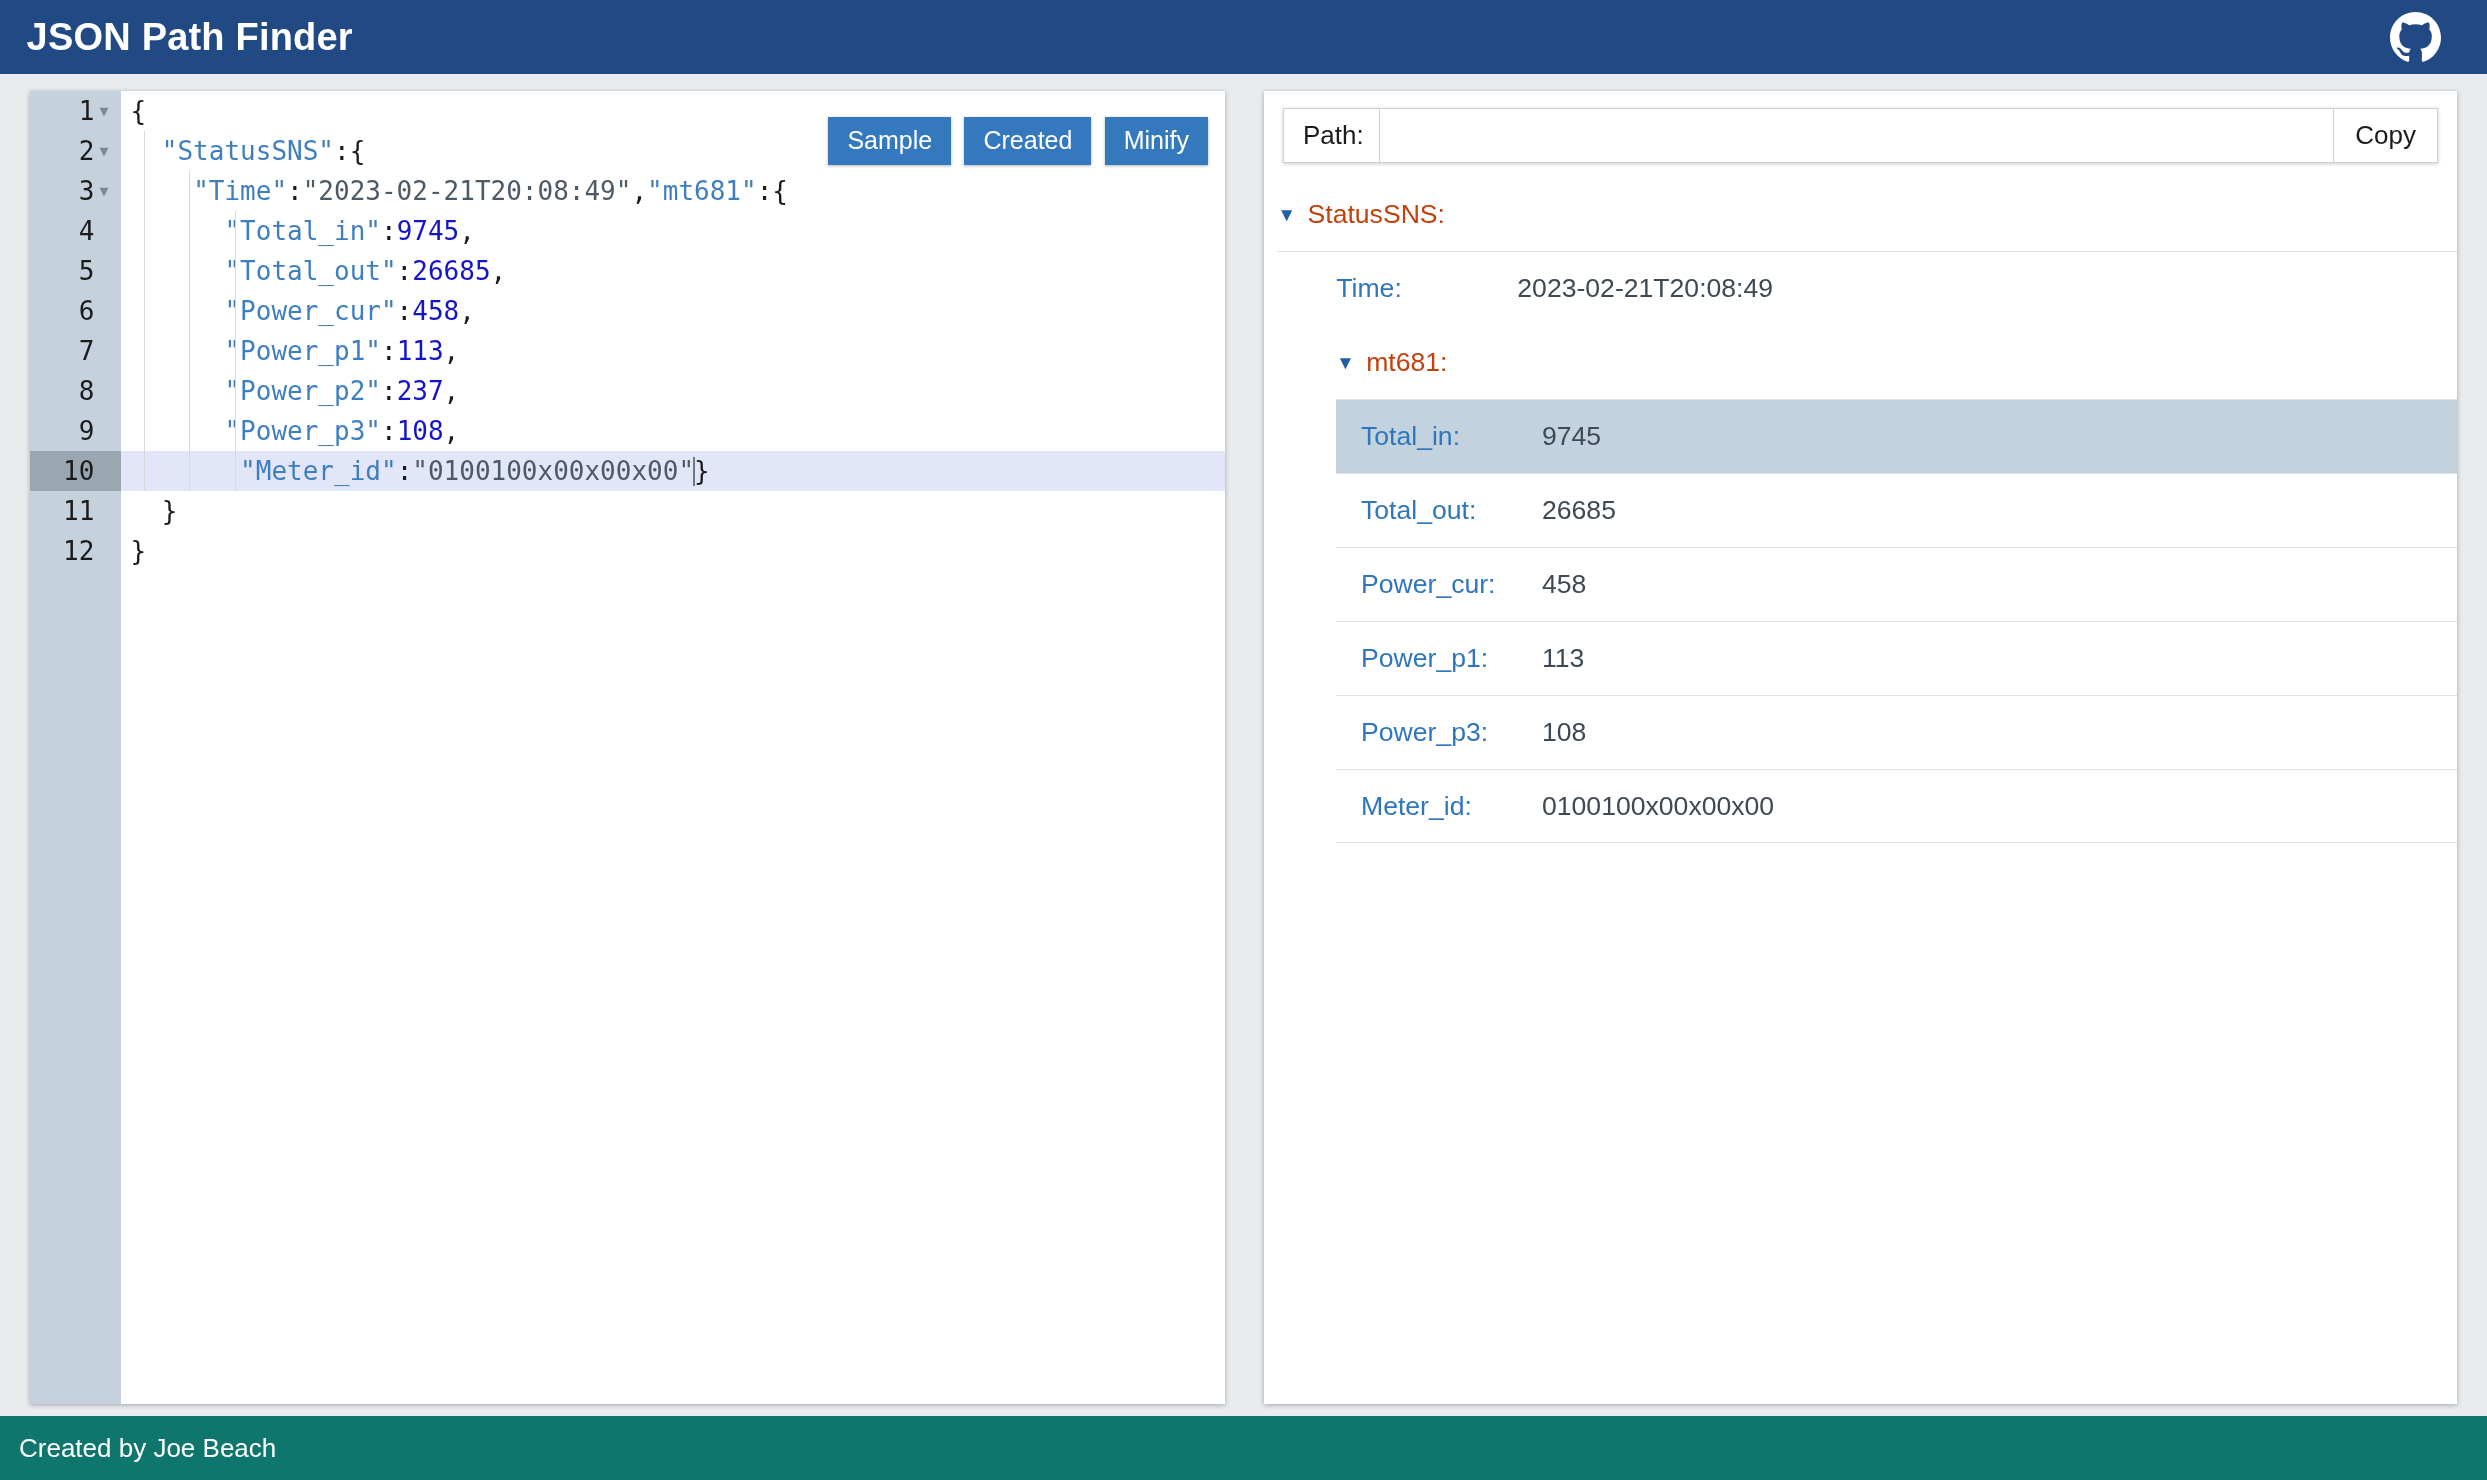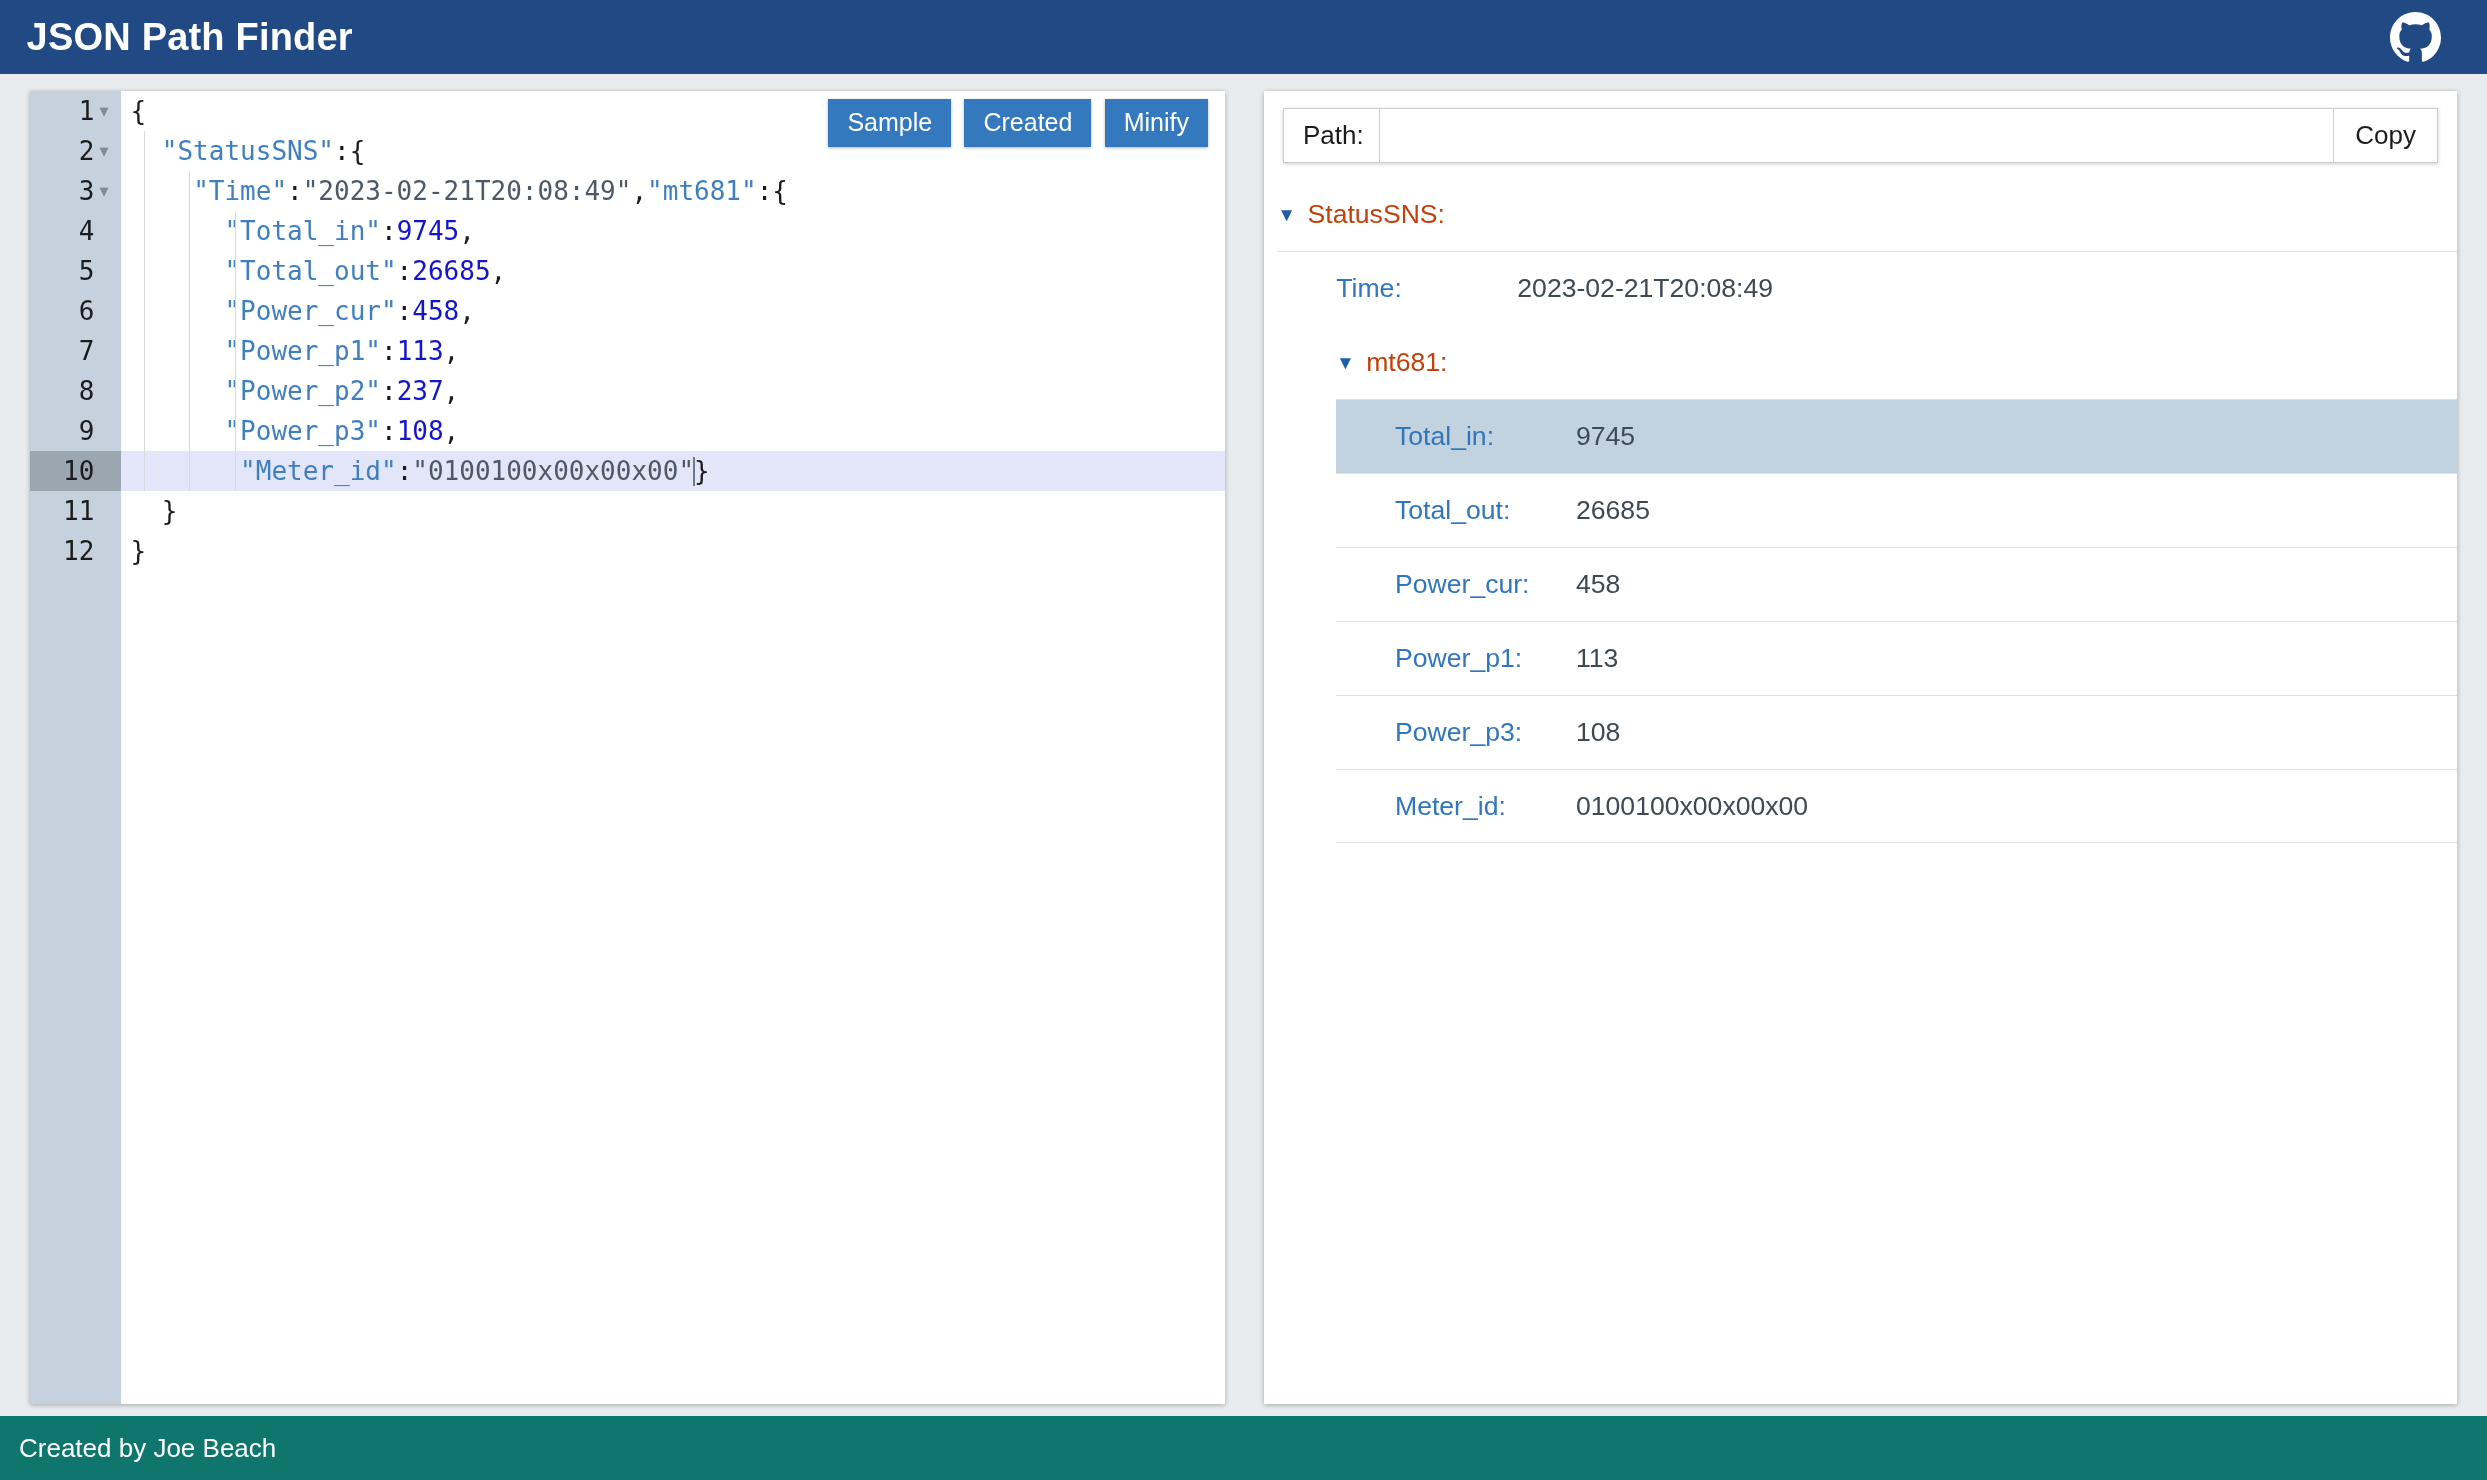--- a/index.html
+++ b/index.html
@@ -127,21 +127,21 @@
     width: 1.9px;
     height: 28.5px;
     background: #6c7a86;
     vertical-align: -5.7px;
     margin: 0 -1px;
   }
 
   
   #editor-buttons {
     position: absolute;
-    right: 17px; top: 8px;
+    right: 17px; top: 26px;
     display: flex;
     gap: 13.3px;
     z-index: 5;
   }
   .editor-btn {
     background: #3479bd;
     color: #ffffff;
     border: none;
     font-family: "Liberation Sans", sans-serif;
     font-size: 25px;
@@ -225,21 +225,21 @@
   .tree-leaf .leaf-label {
     color: #2f76bd;
     min-width: 181px;
     white-space: nowrap;
   }
   .tree-leaf .leaf-value {
     color: #3f4953;
     white-space: nowrap;
   }
   .depth-1 { padding-left: 59px; margin-left: 13.3px; }
-  .depth-2 { padding-left: 59px; margin-left: 72px; }
+  .depth-2 { padding-left: 25px; margin-left: 72px; }
 
   
   #app-footer {
     position: absolute;
     left: 0; top: 1416px;
     width: 2487px; height: 65px;
     background: #0f766e;
     display: flex;
     align-items: center;
     padding-left: 19px;

